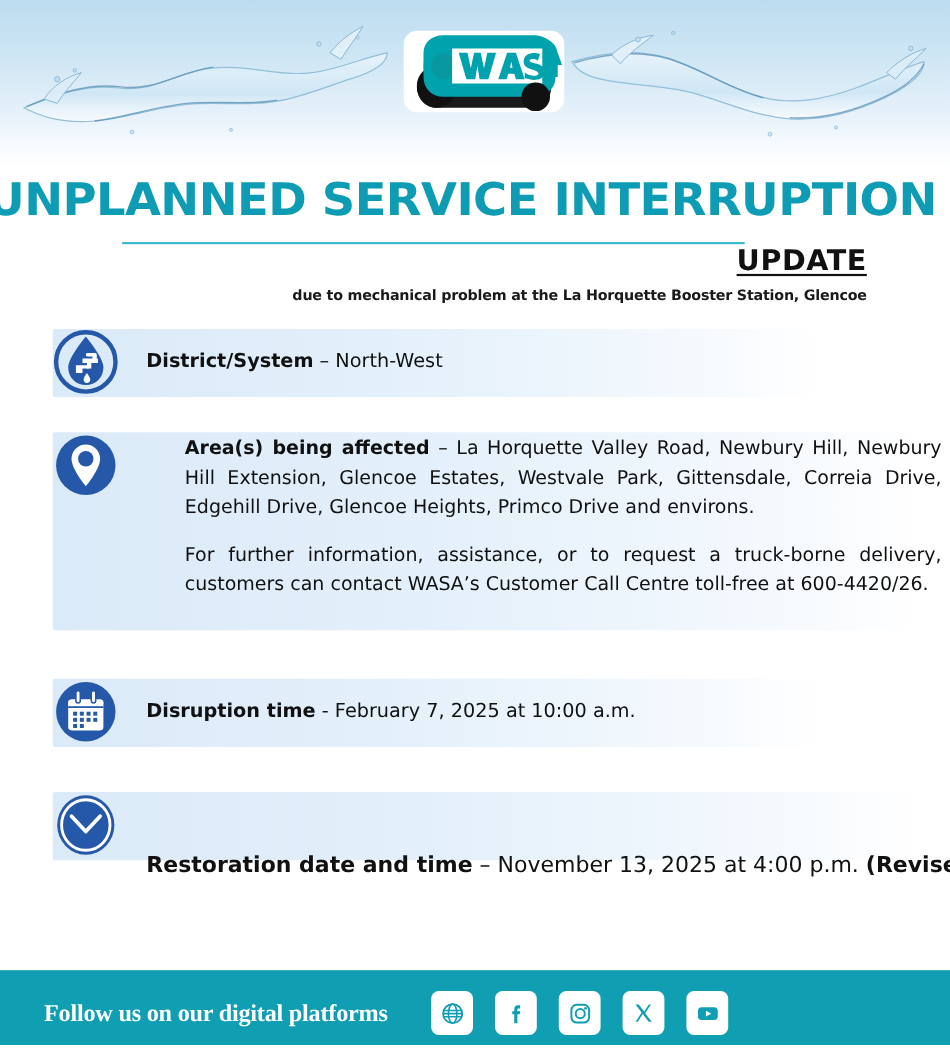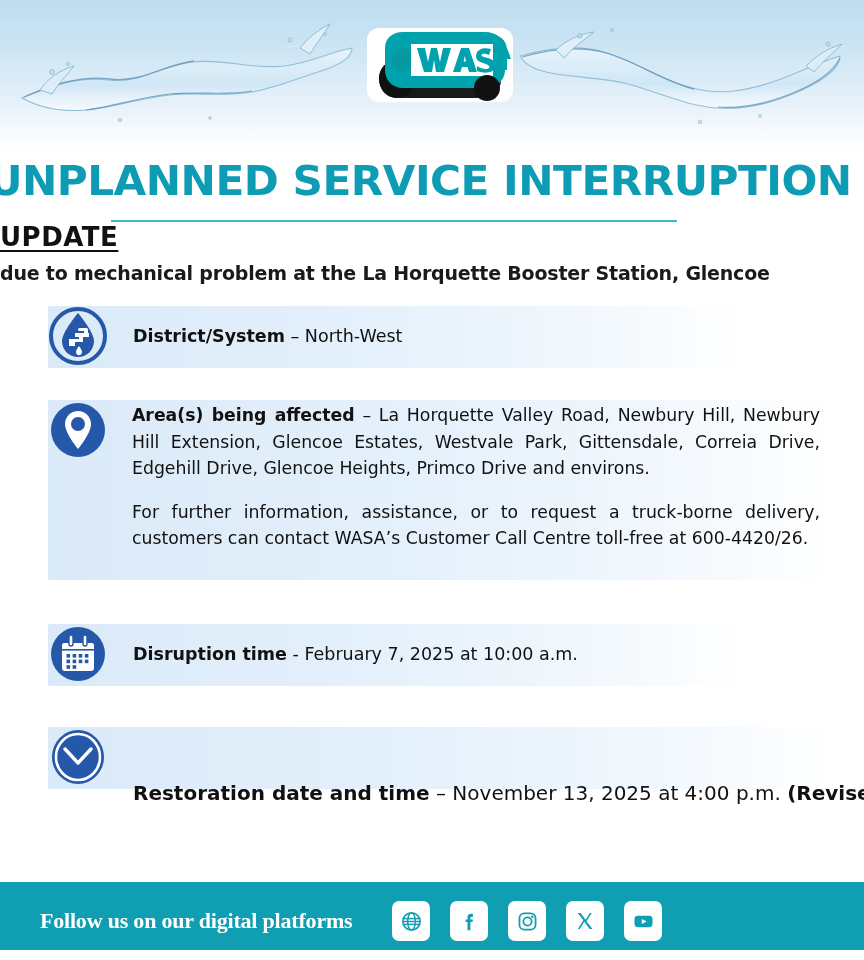--- a/index.html
+++ b/index.html
@@ -48,21 +48,21 @@
     width: 150px;
     height: 78px;
   }
 
   
   .title-block {
     position: relative;
     width: 788px;
     flex: none;
     padding-top: 8px;
-    text-align: left;
+    text-align: right;
   }
 
   .main-title {
     font-family: "DejaVu Sans", sans-serif;
     font-weight: bold;
     font-size: 41px;
     letter-spacing: -0.5px;
     color: #0e9cb4;
     line-height: 1.05;
     transform: scaleX(1.03);
@@ -82,21 +82,21 @@
     font-weight: bold;
     color: #111111;
     text-decoration: underline;
     text-underline-offset: 4px;
     letter-spacing: 0.5px;
   }
 
   .subtitle {
     margin-top: 10px;
     font-family: "DejaVu Sans", sans-serif;
-    font-size: 19px;
+    font-size: 13px;
     font-weight: 600;
     color: #1a1a1a;
     letter-spacing: -0.2px;
   }
 
   
   .content {
     position: relative;
     width: 732px;
     flex: 1 1 auto;
@@ -139,21 +139,21 @@
   #row-district { left: 48px; top: 22px; }
   #band-district { left: 48px; top: 22px; width: 700px; height: 62px; }
   #row-district .text-cell {
     font-size: 17.5px;
     line-height: 60px;
     padding-left: 25px;
     white-space: nowrap;
   }
 
   
-  #row-area { left: 48px; top: 116px; }
+  #row-area { left: 48px; top: 116px; gap: 36px; }
   #band-area { left: 48px; top: 116px; width: 790px; height: 180px; }
   #row-area .text-cell {
     width: 712px;
     font-size: 17.3px;
     line-height: 26.5px;
     padding-left: 24px;
     text-align: justify;
     padding-top: 2px;
   }
   #row-area .para2 { margin-top: 17px; }

